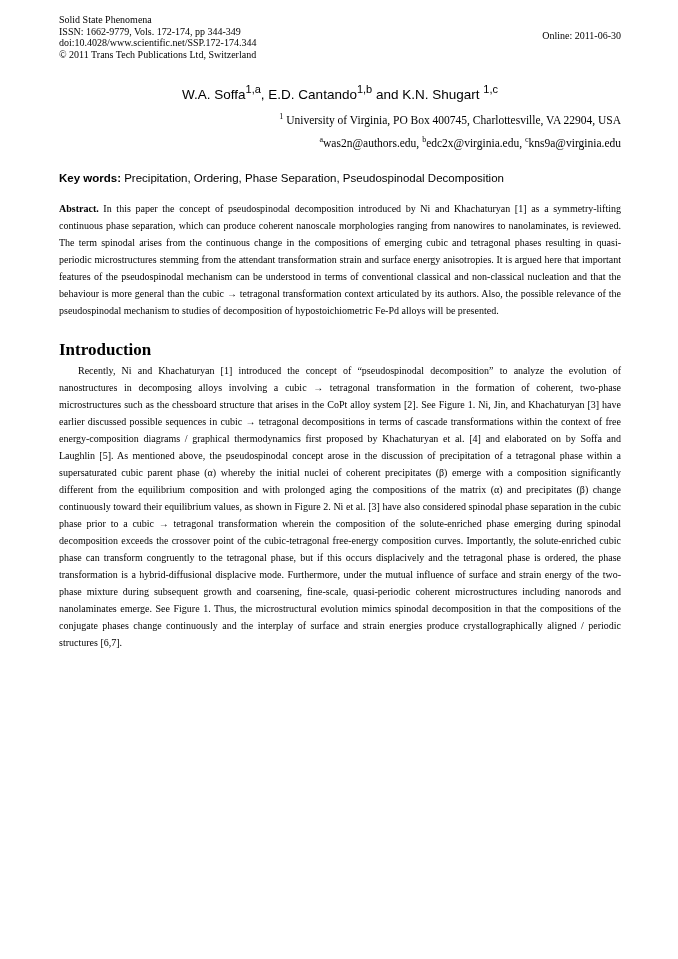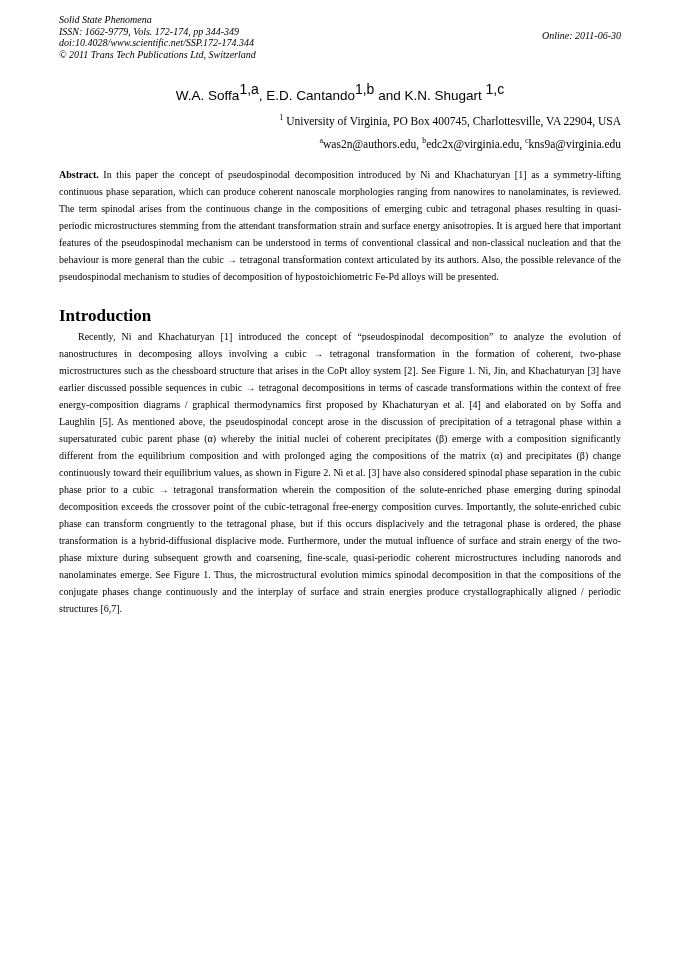--- a/index.html
+++ b/index.html
@@ -3,33 +3,33 @@
 <meta charset="utf-8">
 <style>
   html,body { margin:0; padding:0; background:#e8e8e8; }
   .page {
     width:678px; height:959px; margin:0 auto;
     background:#ffffff; color:#000000;
     box-sizing:border-box; padding:14px 57px 0 59px;
     font-family:"Liberation Serif", serif;
     position:relative; overflow:hidden;
   }
-  .hdr { position:relative; font-style:italic; font-size:10px; line-height:11.5px; }
+  .hdr { position:relative; font-size:10px; line-height:11.5px; }
   .hdr-right { position:absolute; top:16px; right:0; }
   .title {
     font-family:"Liberation Sans", sans-serif;
     font-size:16px; line-height:22px; font-weight:bold;
     text-align:center; margin:20px 0 0 0;
   }
   .tline { display:block; }
   .authors {
     font-family:"Liberation Sans", sans-serif;
     font-size:13.5px; line-height:19px; text-align:center; margin-top:15px;
   }
-  .authors sup { font-size:14px; }
+  .authors sup { font-size:11px; }
   .affil, .emails {
     font-family:Liberation Serif, serif;
     font-size:11.5px; line-height:16px; text-align:right; margin-top:5px;
   }
   .affil sup, .emails sup { font-size:8px; }
   .keywords {
     font-family:"Liberation Sans", sans-serif;
     font-size:11.5px; line-height:16px; margin-top:19px;
   }
   .keywords b { font-weight:bold; }
@@ -67,20 +67,23 @@
   </div>
 
   <div class="affil">
     <sup>1</sup><span> University of Virginia, PO Box 400745, Charlottesville, VA 22904, USA</span>
   </div>
 
   <div class="emails">
     <sup>a</sup><span>was2n@authors.edu, </span><sup>b</sup><span>edc2x@virginia.edu, </span><sup>c</sup><span>kns9a@virginia.edu</span>
   </div>
 
+  <div class="keywords">
+    <b>Key words:</b><span> Precipitation, Ordering, Phase Separation, Pseudospinodal Decomposition</span>
+  </div>
 
   <p class="para">
     <b>Abstract.</b><span> In this paper the concept of pseudospinodal decomposition introduced by Ni and Khachaturyan [1] as a symmetry-lifting continuous phase separation, which can produce coherent nanoscale morphologies ranging from nanowires to nanolaminates, is reviewed. The term spinodal arises from the continuous change in the compositions of emerging cubic and tetragonal phases resulting in quasi-periodic microstructures stemming from the attendant transformation strain and surface energy anisotropies. It is argued here that important features of the pseudospinodal mechanism can be understood in terms of conventional classical and non-classical nucleation and that the behaviour is more general than the cubic → tetragonal transformation context articulated by its authors. Also, the possible relevance of the pseudospinodal mechanism to studies of decomposition of hypostoichiometric Fe-Pd alloys will be presented.</span>
   </p>
 
   <h2 class="sec-heading">Introduction</h2>
 
   <p class="para indent">Recently, Ni and Khachaturyan [1] introduced the concept of “pseudospinodal decomposition” to analyze the evolution of nanostructures in decomposing alloys involving a cubic → tetragonal transformation in the formation of coherent, two-phase microstructures such as the chessboard structure that arises in the CoPt alloy system [2]. See Figure 1. Ni, Jin, and Khachaturyan [3] have earlier discussed possible sequences in cubic → tetragonal decompositions in terms of cascade transformations within the context of free energy-composition diagrams / graphical thermodynamics first proposed by Khachaturyan et al. [4] and elaborated on by Soffa and Laughlin [5]. As mentioned above, the pseudospinodal concept arose in the discussion of precipitation of a tetragonal phase within a supersaturated cubic parent phase (α) whereby the initial nuclei of coherent precipitates (β) emerge with a composition significantly different from the equilibrium composition and with prolonged aging the compositions of the matrix (α) and precipitates (β) change continuously toward their equilibrium values, as shown in Figure 2. Ni et al. [3] have also considered spinodal phase separation in the cubic phase prior to a cubic → tetragonal transformation wherein the composition of the solute-enriched phase emerging during spinodal decomposition exceeds the crossover point of the cubic-tetragonal free-energy composition curves. Importantly, the solute-enriched cubic phase can transform congruently to the tetragonal phase, but if this occurs displacively and the tetragonal phase is ordered, the phase transformation is a hybrid-diffusional displacive mode. Furthermore, under the mutual influence of surface and strain energy of the two-phase mixture during subsequent growth and coarsening, fine-scale, quasi-periodic coherent microstructures including nanorods and nanolaminates emerge. See Figure 1. Thus, the microstructural evolution mimics spinodal decomposition in that the compositions of the conjugate phases change continuously and the interplay of surface and strain energies produce crystallographically aligned / periodic structures [6,7].</p>
 
 </div>

